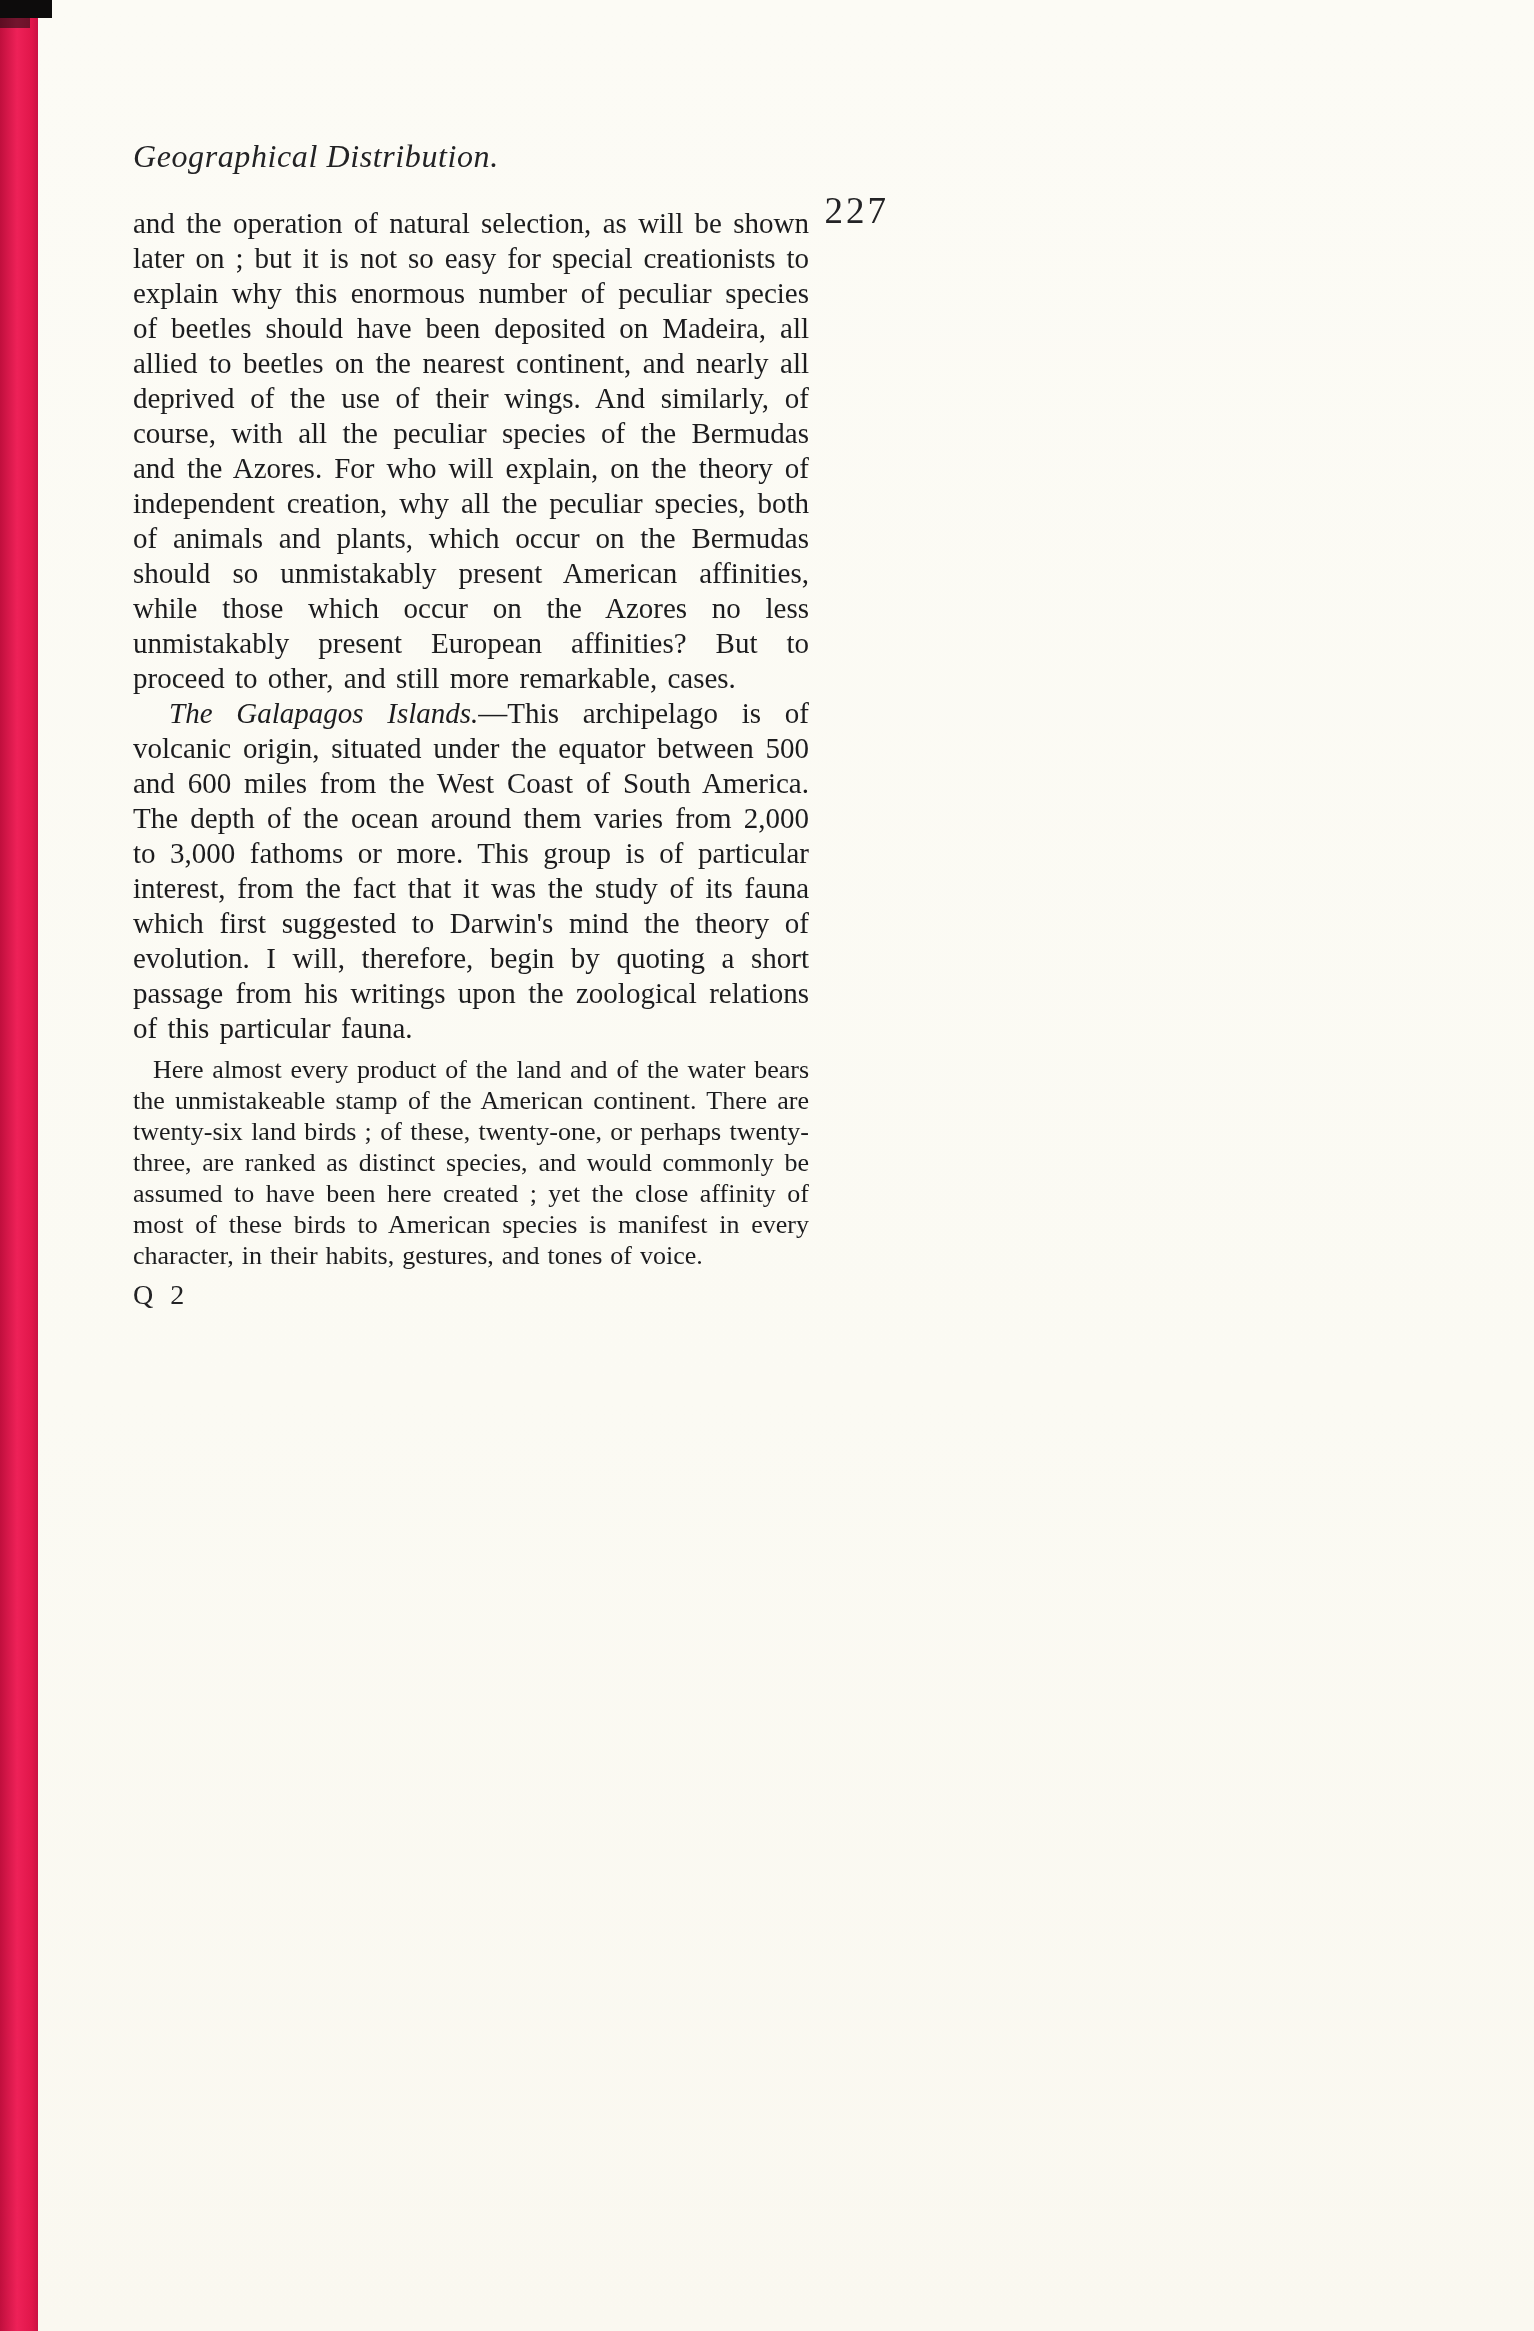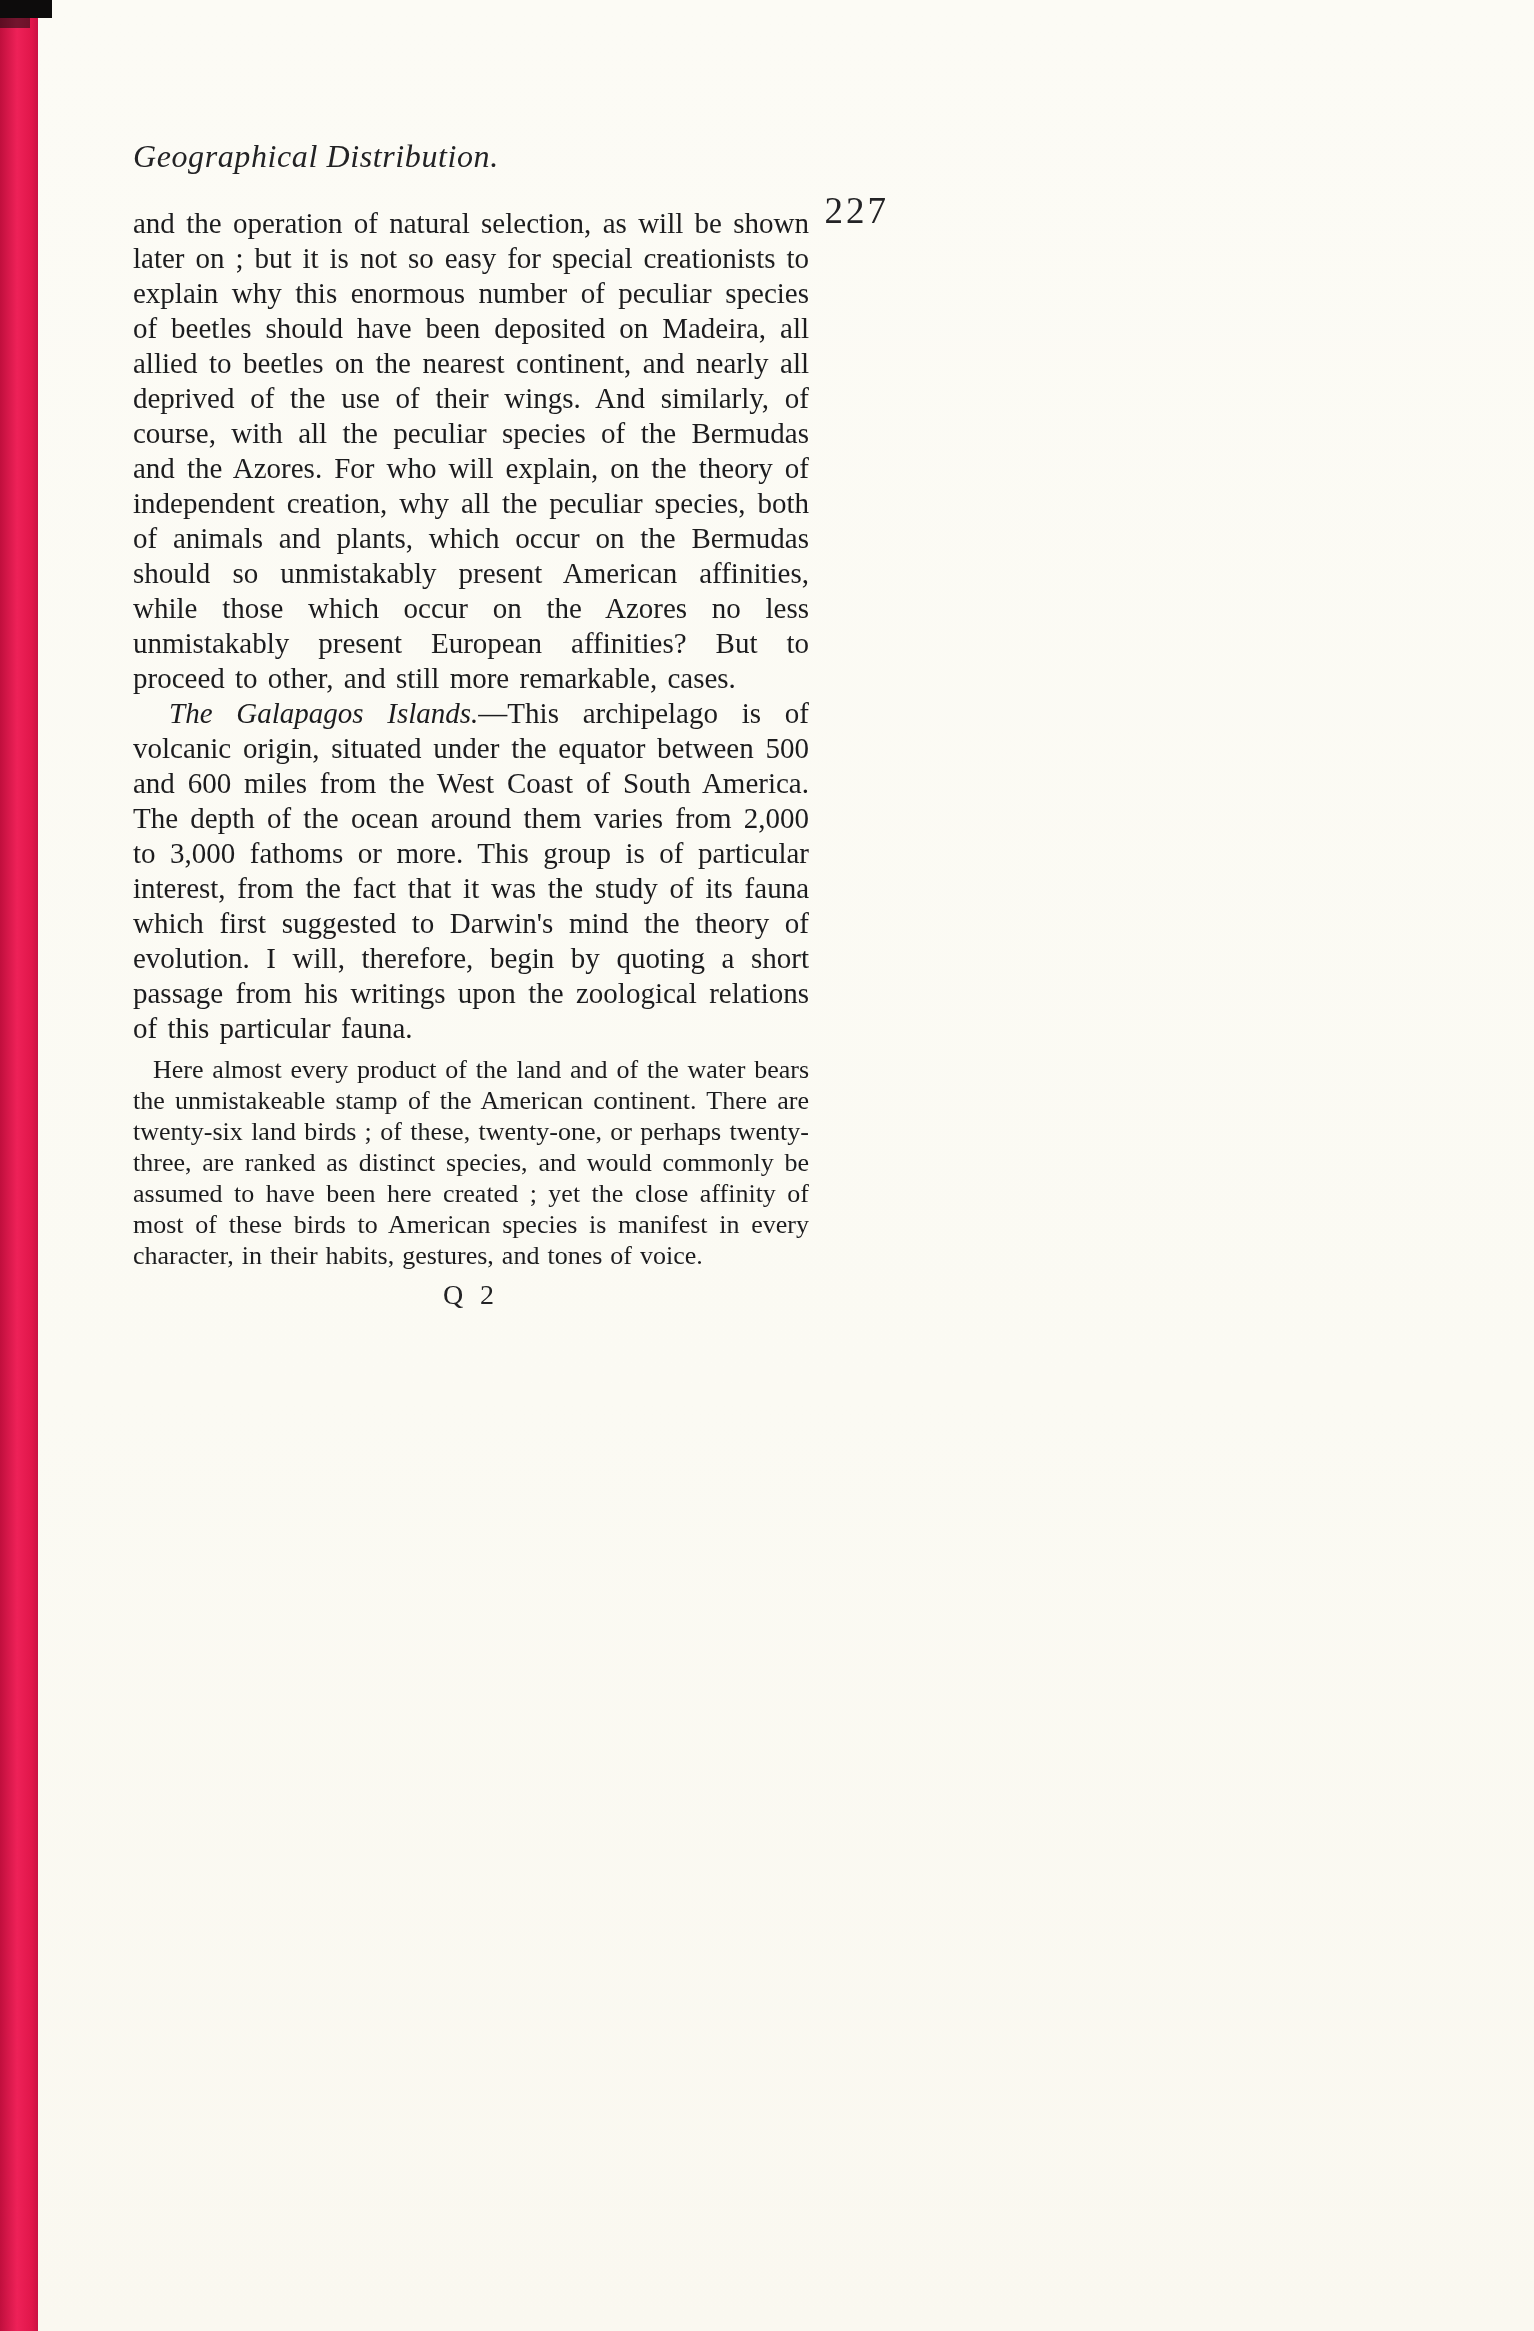--- a/index.html
+++ b/index.html
@@ -88,21 +88,20 @@
     margin: 8px 0 4px 0;
     font-size: 26px;
     line-height: 31px;
     text-align: justify;
     text-indent: 20px;
     word-spacing: 1.5px;
     color: #1c1c1e;
   }
   .signature {
     margin-top: 8px;
-    text-align: center;
     font-size: 28px;
     letter-spacing: 5px;
     color: #232325;
   }
 </style>
 </head>
 <body>
 
 <div class="scan">
 

